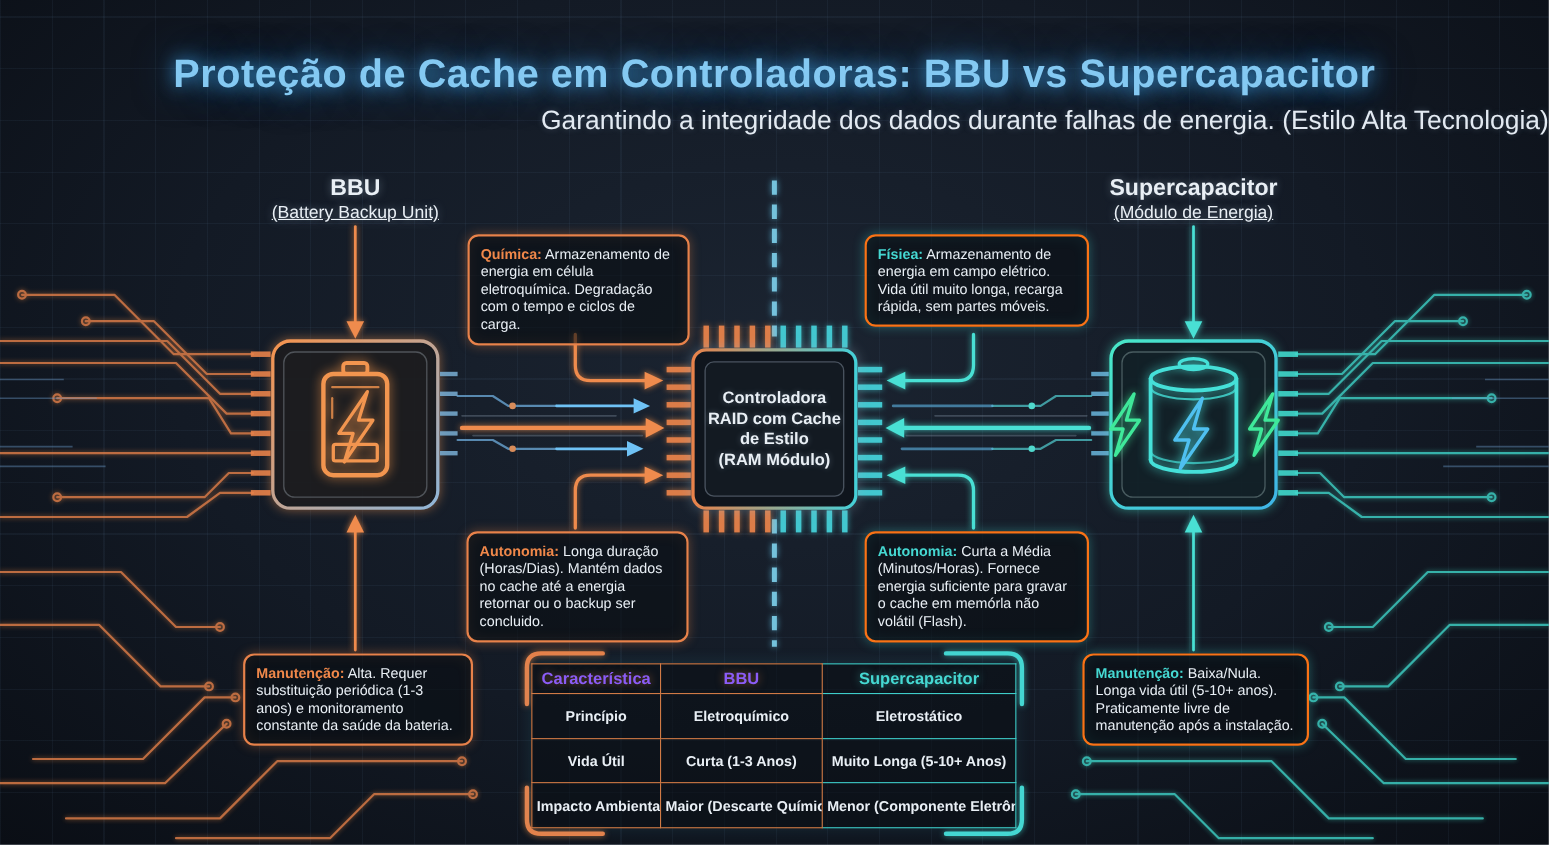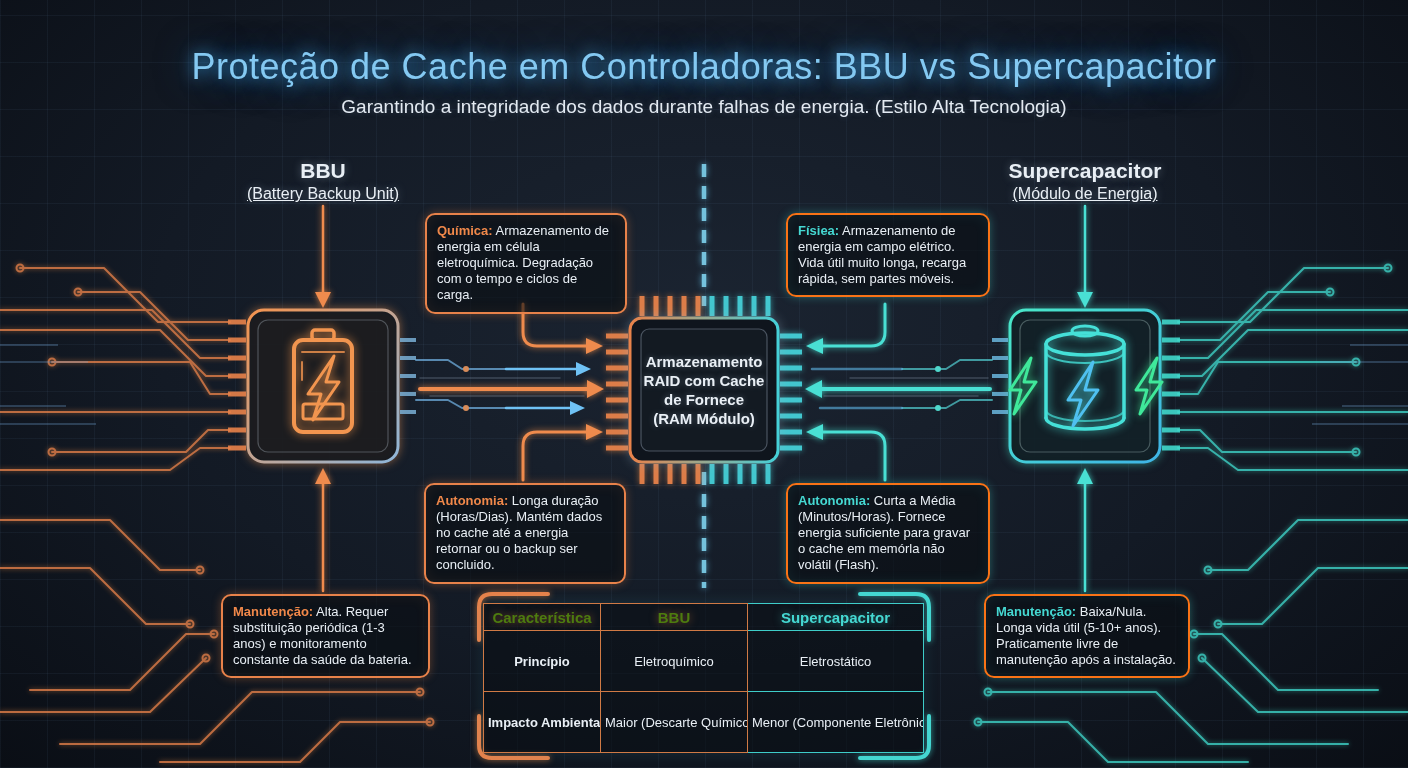--- a/index.html
+++ b/index.html
@@ -10,26 +10,26 @@
       repeating-linear-gradient(0deg, rgba(110,150,190,0.07) 0 1px, transparent 1px 47px),
       repeating-linear-gradient(90deg, rgba(110,150,190,0.07) 0 1px, transparent 1px 47px),
       radial-gradient(ellipse at 50% 42%, #1b2431 0%, #131a25 55%, #0a0e15 100%);
     color:#e9eff5;
   }
   .abs{position:absolute;}
   #bgsvg{left:0;top:0;z-index:1;}
   .layer{z-index:2;}
   .title{
     left:0;top:46px;width:1408px;text-align:center;
-    font-size:36px;font-weight:normal;letter-spacing:0.5px;color:#84c9f2;
+    font-size:36px;font-weight:bold;letter-spacing:0.5px;color:#84c9f2;
     text-shadow:0 0 16px rgba(64,168,236,0.95),0 0 38px rgba(40,130,210,0.55);
   }
   .subtitle{
-    left:0;top:96px;width:1408px;text-align:center;
-    font-size:19px;color:#e3eaf2;text-shadow:0 0 6px rgba(180,210,240,0.25);
+    left:0;top:96px;width:1408px;text-align:right;
+    font-size:24px;color:#e3eaf2;text-shadow:0 0 6px rgba(180,210,240,0.25);
   }
   .devlabel{text-align:center;line-height:1.25;text-shadow:0 0 8px rgba(200,225,250,0.35);}
   .devlabel .big{font-size:21px;font-weight:bold;}
   .devlabel .small{font-size:16px;text-decoration:underline;}
   .nbox{
     border-radius:10px;padding:8px 10px;font-size:13px;line-height:1.24;
     background:rgba(9,14,20,0.62);
   }
   .nbox.orange{border:2px solid #e8824a;box-shadow:0 0 10px rgba(240,135,65,0.35), inset 0 0 14px rgba(240,135,65,0.08);}
   .nbox.cyan{border:2px solid #f97316;box-shadow:0 0 10px rgba(70,220,210,0.35), inset 0 0 14px rgba(70,220,210,0.08);}
@@ -44,27 +44,27 @@
     text-shadow:0 0 6px rgba(200,225,250,0.3);
   }
   table.cmp{
     left:483px;top:603px;width:440px;height:150px;position:absolute;z-index:3;
     border-collapse:collapse;table-layout:fixed;
     background:rgba(9,14,20,0.55);
     box-shadow:0 0 14px rgba(60,180,200,0.15);
   }
   table.cmp td, table.cmp th{
     font-size:13px;padding:0 4px;text-align:center;vertical-align:middle;
-    white-space:nowrap;overflow:hidden;
+    white-space:nowrap;overflow:hidden;font-weight:bold;
   }
   table.cmp col.c1{width:117px;} table.cmp col.c2{width:147px;} table.cmp col.c3{width:176px;}
   table.cmp .ob{border:1.5px solid #d07a45;}
   table.cmp .cb{border:1.5px solid #3ecdc9;}
   table.cmp th{font-size:15px;font-weight:bold;height:26px;}
-  table.cmp th.oh{color:#4d7c0f;text-shadow:0 0 8px rgba(240,135,65,0.5);}
+  table.cmp th.oh{color:#8b5cf6;text-shadow:0 0 8px rgba(240,135,65,0.5);}
   table.cmp th.ch{color:#45d8d2;text-shadow:0 0 8px rgba(70,220,210,0.5);}
   table.cmp td.rowhead{font-weight:bold;text-align:center;}
 </style>
 </head>
 <body>
 
 <svg id="bgsvg" class="abs" width="1408" height="768" viewBox="0 0 1408 768">
   <defs>
     <linearGradient id="gradL" x1="0" y1="0" x2="1" y2="1">
       <stop offset="0" stop-color="#f5934e"></stop>
@@ -355,23 +355,23 @@
   <span class="bl o">Manutenção:</span>
   <span>Alta. Requer substituição periódica (1-3 anos) e monitoramento constante da saúde da bateria.</span>
 </div>
 
 <div class="abs layer nbox cyan center" style="left:984px;top:594px;width:182px;">
   <span class="bl c">Manutenção:</span>
   <span>Baixa/Nula. Longa vida útil (5-10+ anos). Praticamente livre de manutenção após a instalação.</span>
 </div>
 
 <div class="abs chiptext">
-  <div>Armazenamento</div>
+  <div>Controladora</div>
   <div>RAID com Cache</div>
-  <div>de Fornece</div>
+  <div>de Estilo</div>
   <div>(RAM Módulo)</div>
 </div>
 
 <table class="cmp">
   <colgroup>
       <col class="c1">
       <col class="c2">
       <col class="c3">
     </colgroup>
   <tbody>
@@ -379,18 +379,23 @@
     <th class="ob oh">Característica</th>
     <th class="ob oh">BBU</th>
     <th class="cb ch">Supercapacitor</th>
   </tr>
   <tr>
     <td class="ob rowhead">Princípio</td>
     <td class="ob">Eletroquímico</td>
     <td class="cb">Eletrostático</td>
   </tr>
   <tr>
+    <td class="ob rowhead">Vida Útil</td>
+    <td class="ob">Curta (1-3 Anos)</td>
+    <td class="cb">Muito Longa (5-10+ Anos)</td>
+  </tr>
+  <tr>
     <td class="ob rowhead">Impacto Ambiental</td>
     <td class="ob">Maior (Descarte Químico)</td>
     <td class="cb">Menor (Componente Eletrônico)</td>
   </tr>
 </tbody>
   </table>
 
 </body></html>

